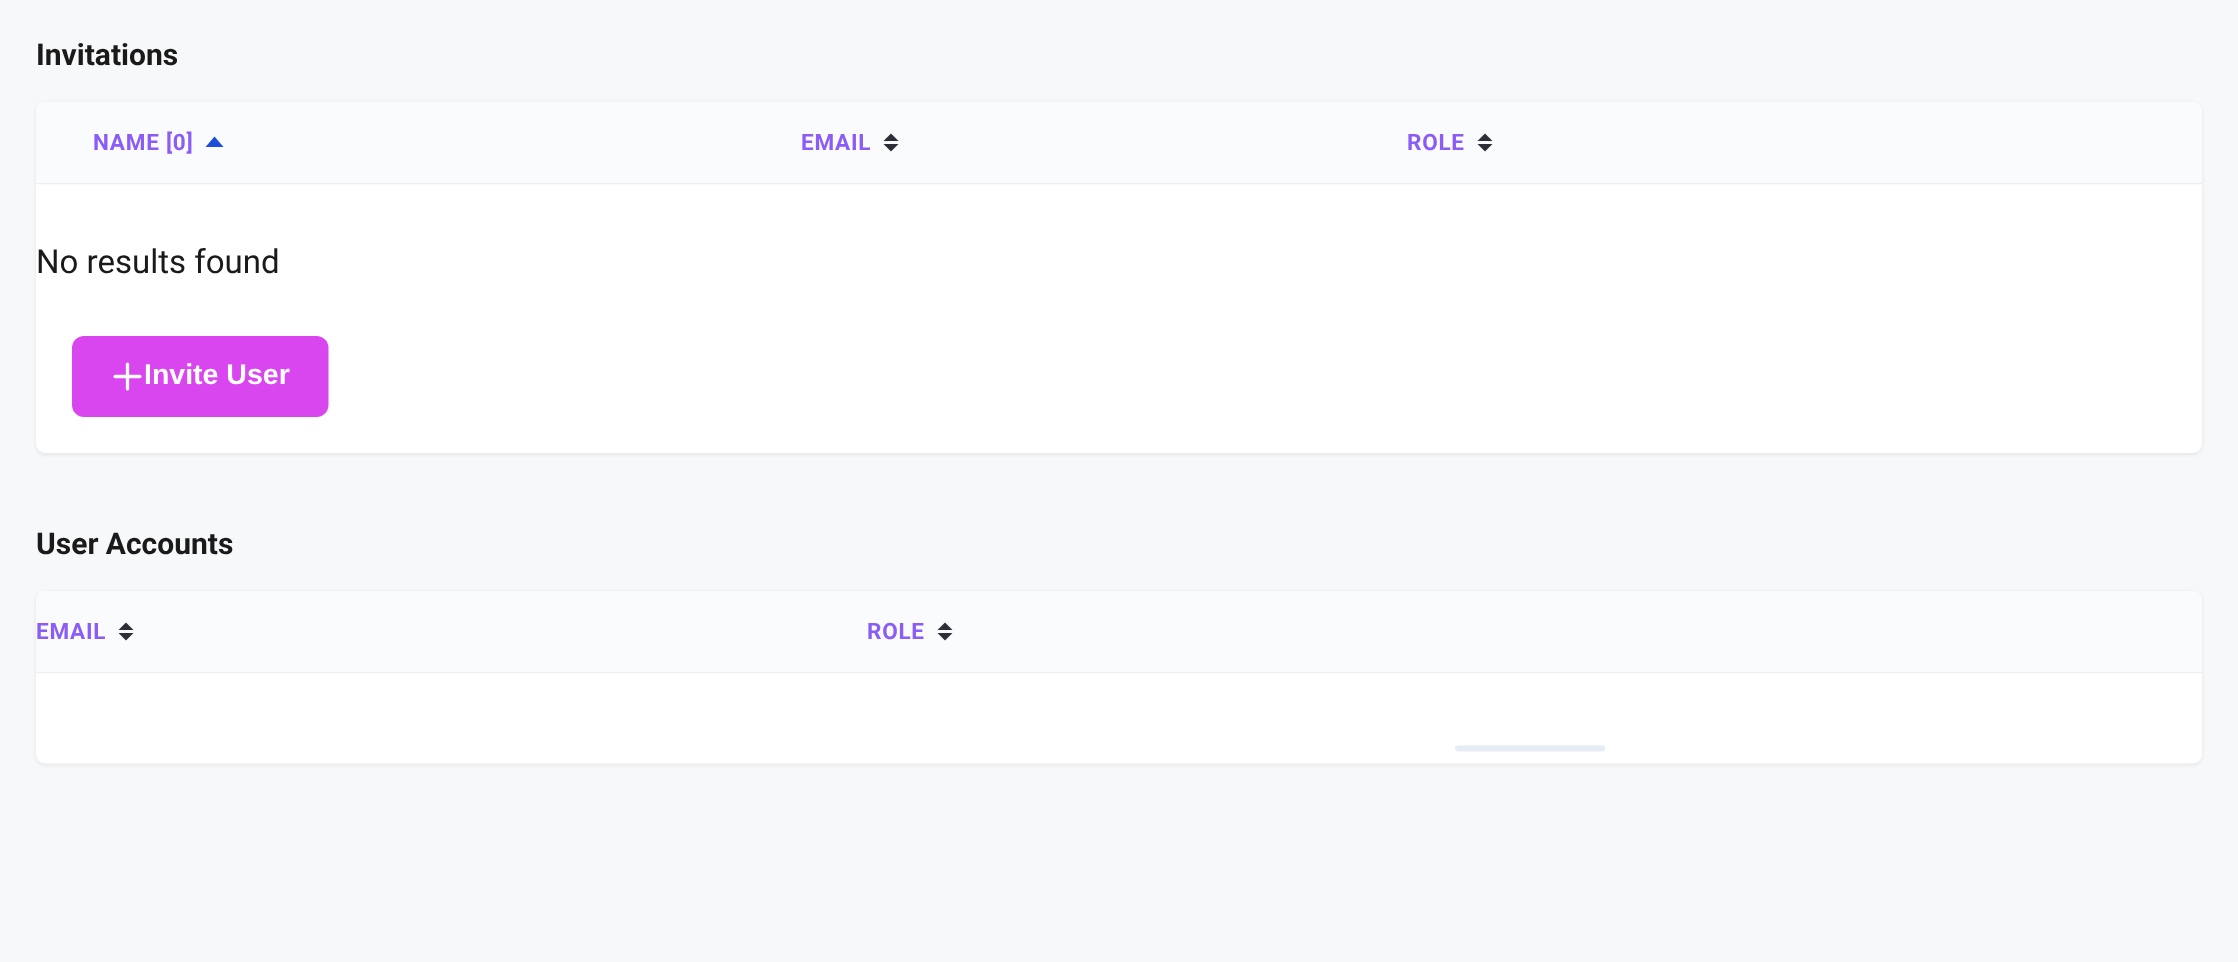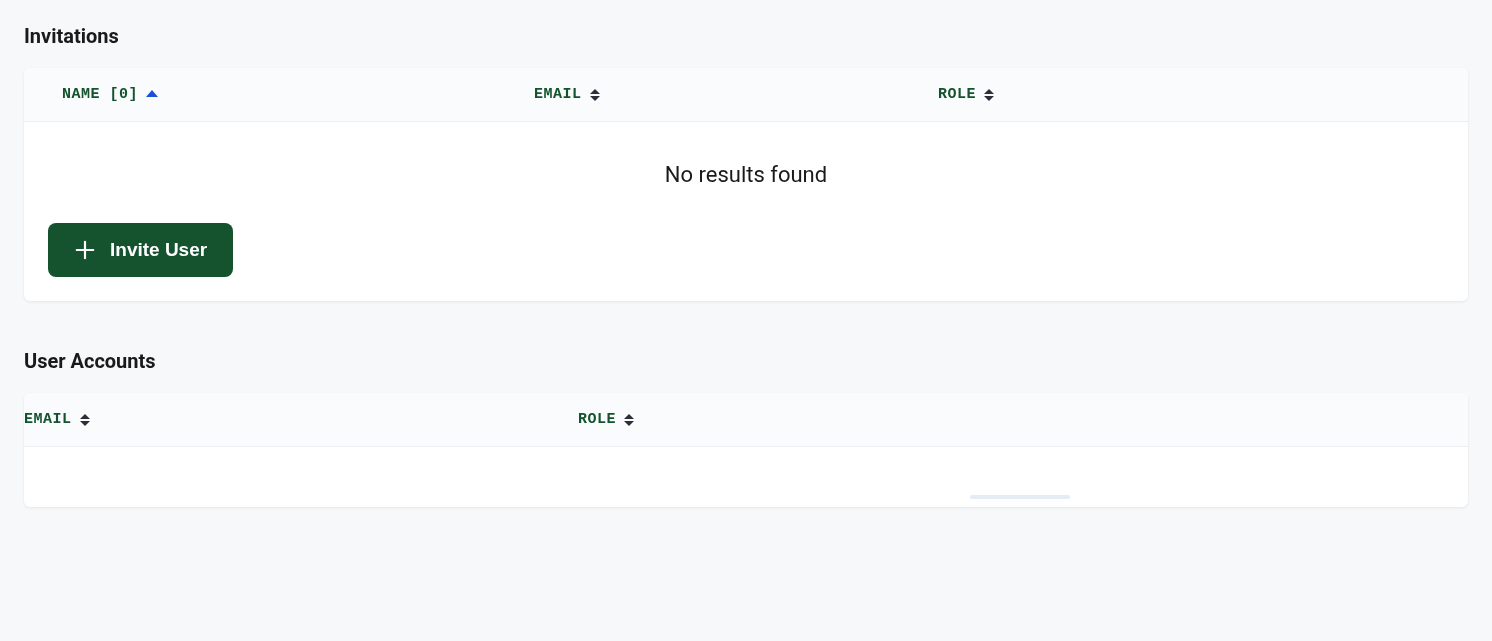--- a/index.html
+++ b/index.html
@@ -34,25 +34,24 @@
     border-top-left-radius: 6px;
     border-top-right-radius: 6px;
   }
   .col {
     display: flex;
     align-items: center;
     gap: 8px;
     font-size: 15px;
     font-weight: 700;
     letter-spacing: 0.5px;
-    color: #14532d;
+    color: #8b5cf6;
     text-transform: uppercase;
     cursor: pointer;
     user-select: none;
-    font-family: Liberation Mono, monospace;
   }
   
   .inv-col-name  { padding-left: 38px; width: 510px; }
   .inv-col-email { width: 404px; }
   .inv-col-role  { flex: 1; }
   
   .ua-col-name  { padding-left: 38px; width: 355px; }
   .ua-col-email { width: 554px; }
   .ua-col-role  { flex: 1; }
   .sort-icon-asc {
@@ -78,32 +77,31 @@
   }
   .sort-icon-both .down {
     width: 0; height: 0;
     border-left: 5px solid transparent;
     border-right: 5px solid transparent;
     border-top: 5px solid #2a2f38;
   }
   .empty-body {
     display: flex;
     align-items: center;
-    justify-content: center;
+    justify-content: flex-start;
     padding: 40px 0 36px 0;
   }
   .empty-text {
     font-size: 22px;
     color: #1a1a1a;
   }
   .btn-primary {
     display: inline-flex;
     align-items: center;
-    gap: 14px;
-    background: #14532d;
+    background: #d946ef;
     color: #ffffff;
     font-size: 19px;
     font-weight: 600;
     border: none;
     border-radius: 8px;
     padding: 16px 26px;
     margin-left: 24px;
     cursor: pointer;
   }
   .plus-icon {

